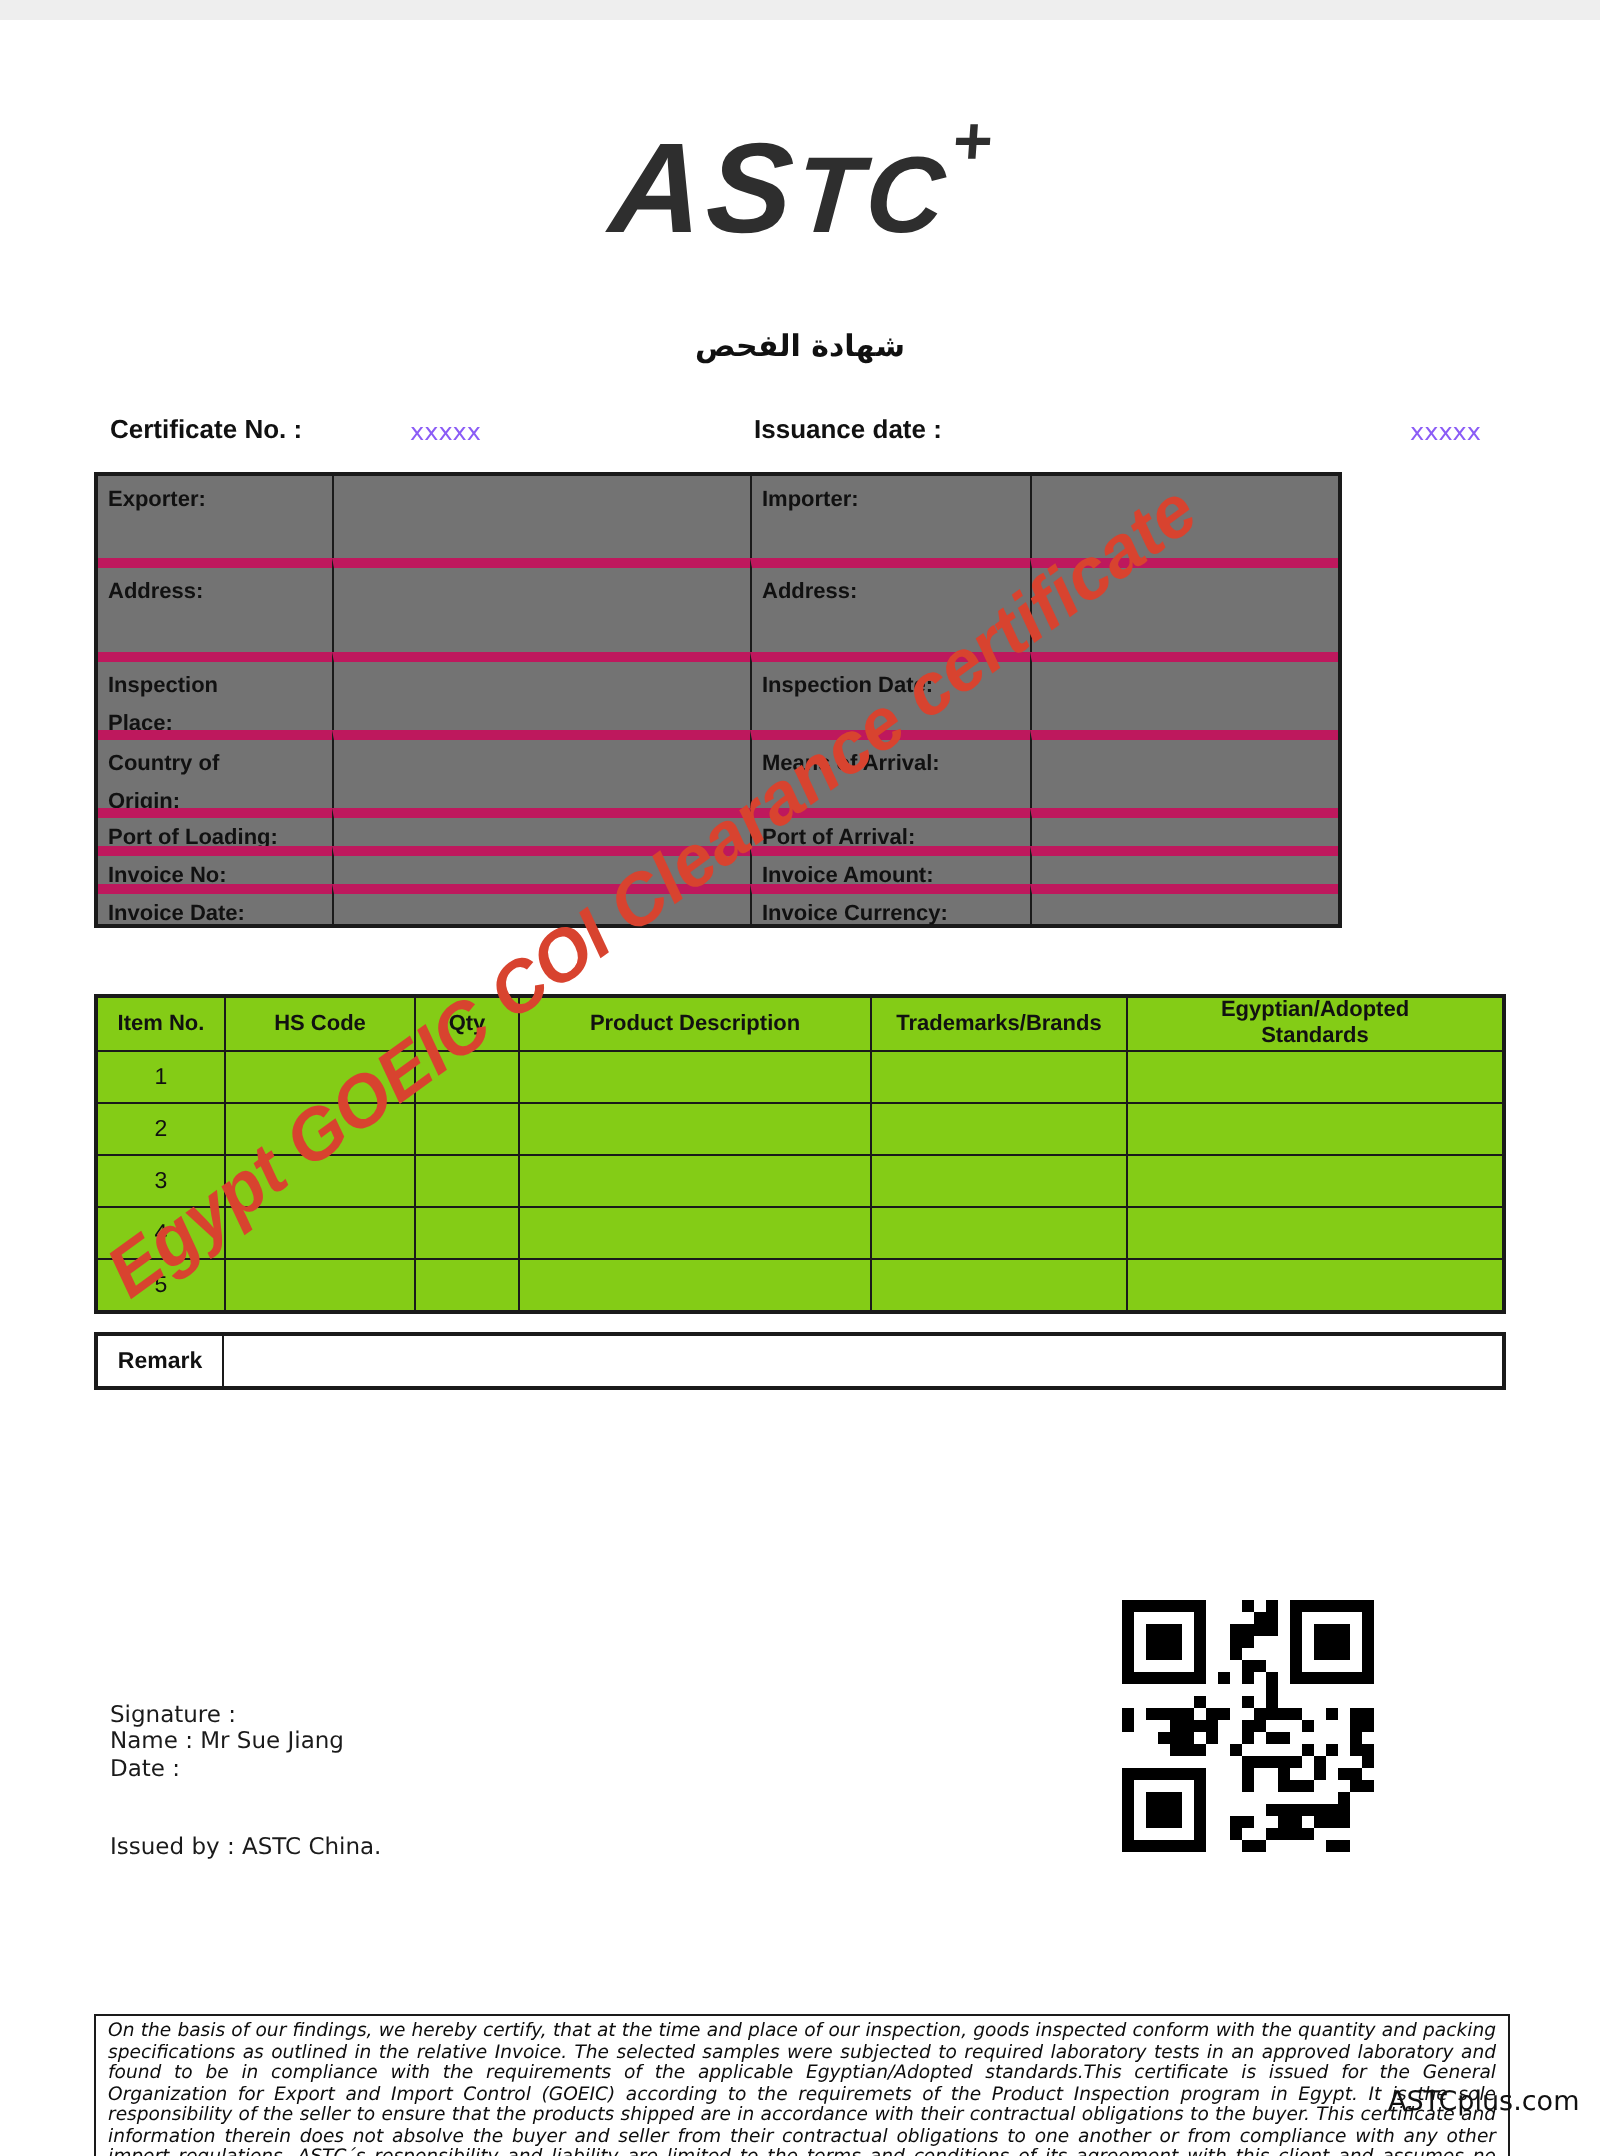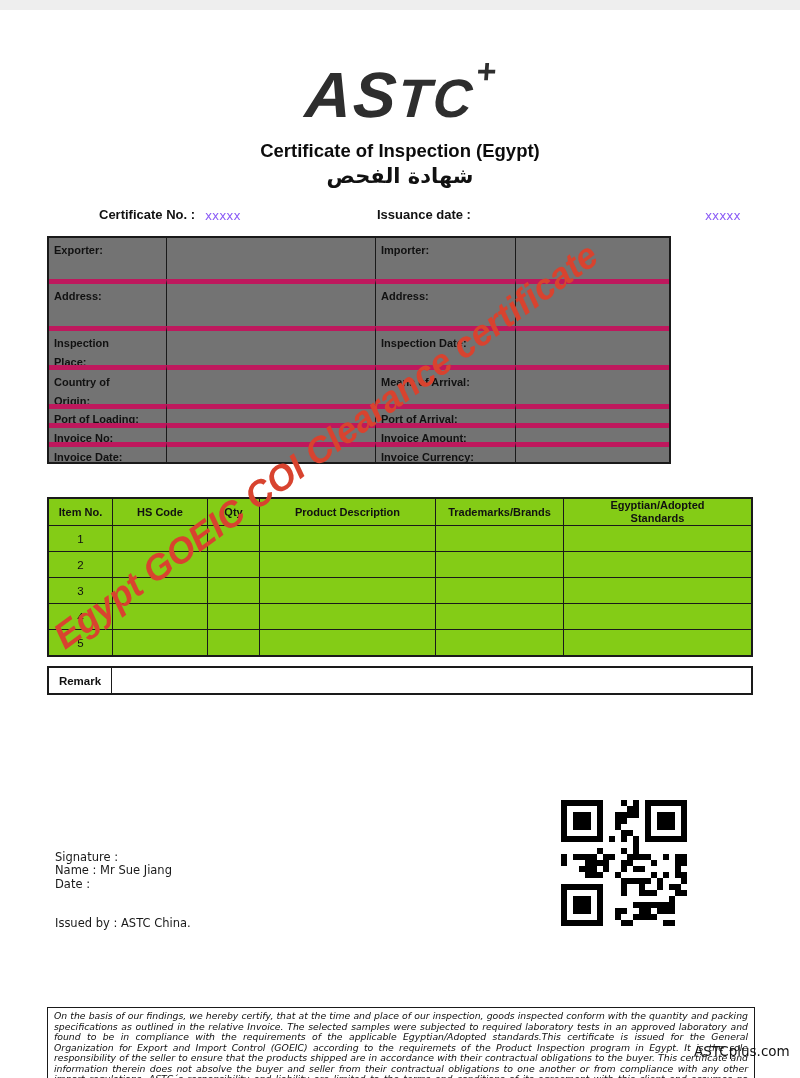--- a/index.html
+++ b/index.html
@@ -14,26 +14,26 @@
   .logo { position:absolute; left:0; top:52px; width:800px; text-align:center;
           font-weight:bold; font-style:italic; color:#2e2e2e; letter-spacing:2px;
           transform:skewX(-4deg); }
   .logo .lg-big { font-size:64px; }
   .logo .lg-small { font-size:54px; }
   .logo .lg-plus { font-size:34px; vertical-align:34px; letter-spacing:0; }
 
   .title { position:absolute; left:0; top:140px; width:800px; text-align:center;
            font-size:18.5px; font-weight:bold; color:#0c0c0c; }
   .title-ar { position:absolute; left:0; top:164px; width:800px; text-align:center;
-              font-size:21px; font-weight:bold; font-family:"DejaVu Sans", sans-serif; }
+              font-size:15px; font-weight:bold; font-family:"DejaVu Sans", sans-serif; }
 
   
   .meta-label { position:absolute; font-size:13px; font-weight:bold; }
   .meta-value { position:absolute; font-size:12px; font-family:"DejaVu Sans", sans-serif; color:#8b5cf6; }
-  .cert-label { left:55px; top:207px;margin-left:44px; }
+  .cert-label { left:55px; top:207px; }
   .cert-value { left:205px; top:209px; }
   .iss-label  { left:377px; top:207px; }
   .iss-value  { left:705px; top:209px; }
 
   
   .info-table { position:absolute; left:47px; top:236px; width:624px;
                 display:grid; grid-template-columns:117px 209px 140px auto;
                 border:2px solid #1a1a1a; background:#737373; }
   .info-cell { border-left:1px solid #1a1a1a; border-top:5px solid #be185d;
                font-size:11px; padding:3px 4px 0 5px; white-space:pre-line; }
@@ -93,21 +93,20 @@
 <body>
 
 <div class="page">
 
   <div class="top-strip"></div>
 
   <div class="logo">
     <span class="lg-big">AS</span><span class="lg-small">TC</span><span class="lg-plus">+</span>
   </div>
 
-  <div class="title">Certificate of Inspection (Egypt)</div>
   <div class="title-ar">شهادة الفحص</div>
 
   <span class="meta-label cert-label">Certificate No. :</span>
   <span class="meta-value cert-value">xxxxx</span>
   <span class="meta-label iss-label">Issuance date :</span>
   <span class="meta-value iss-value">xxxxx</span>
 
   <div class="info-table" style="grid-template-rows: 41px 47px 39px 39px 19px 19px 20px;">
       <div class="info-cell label-cell c0 r0">Exporter:</div>
       <div class="info-cell r0"></div>

